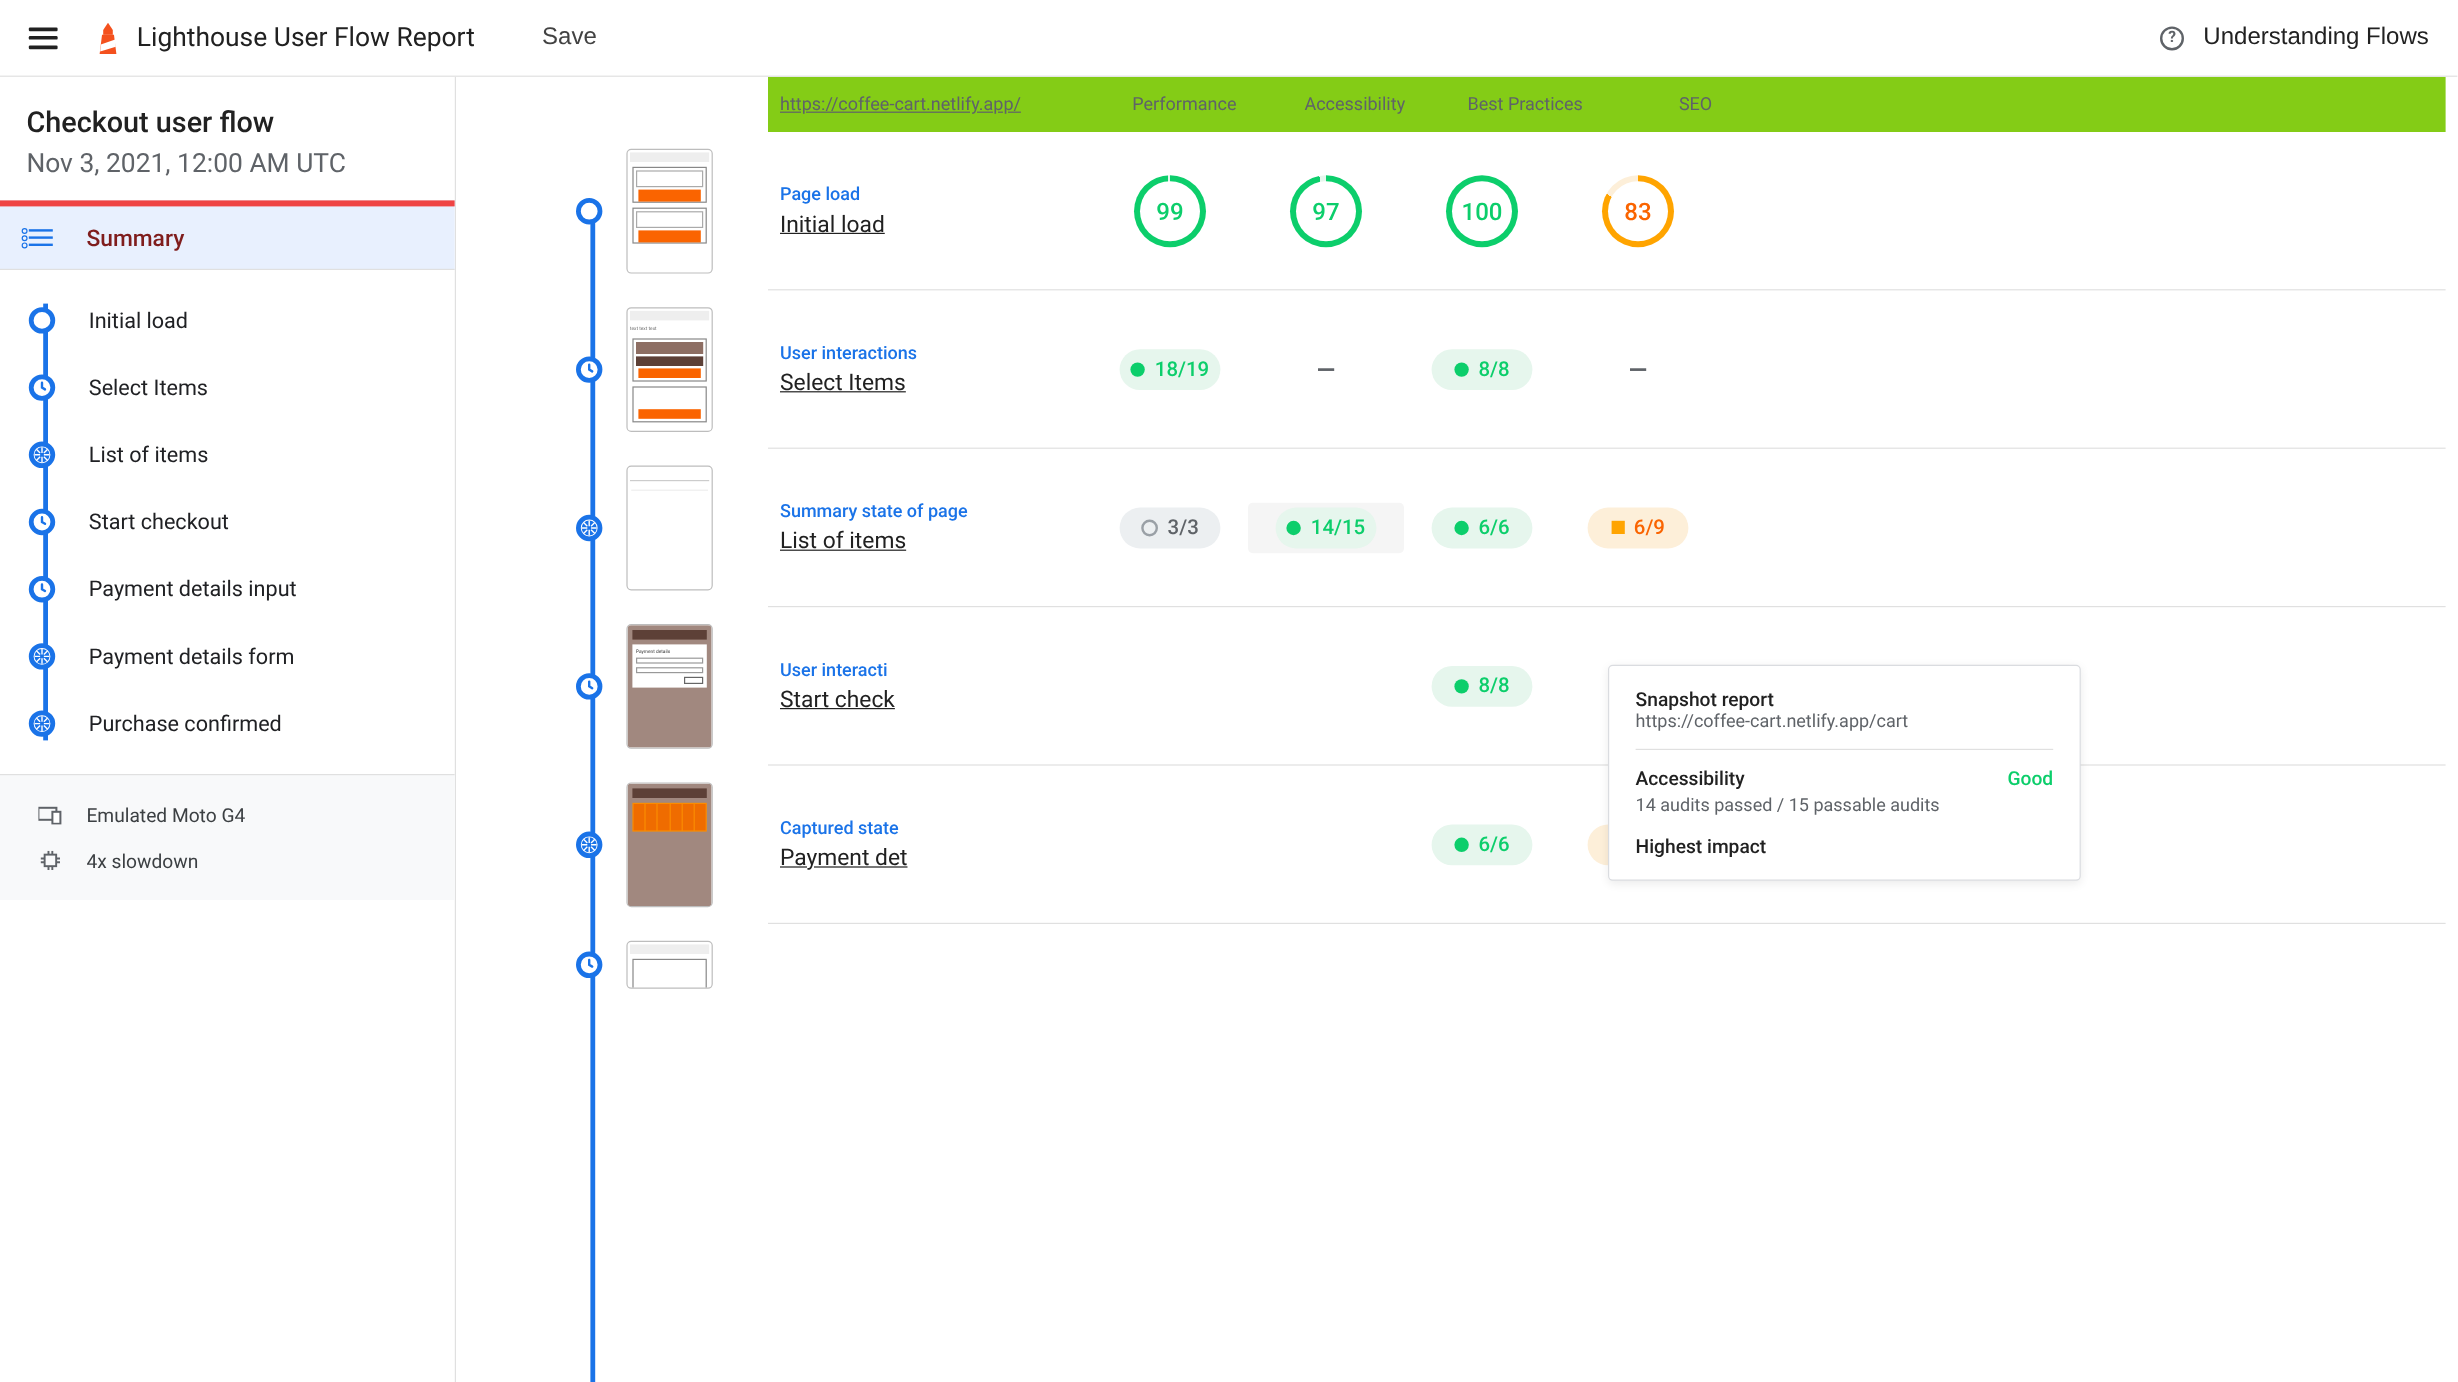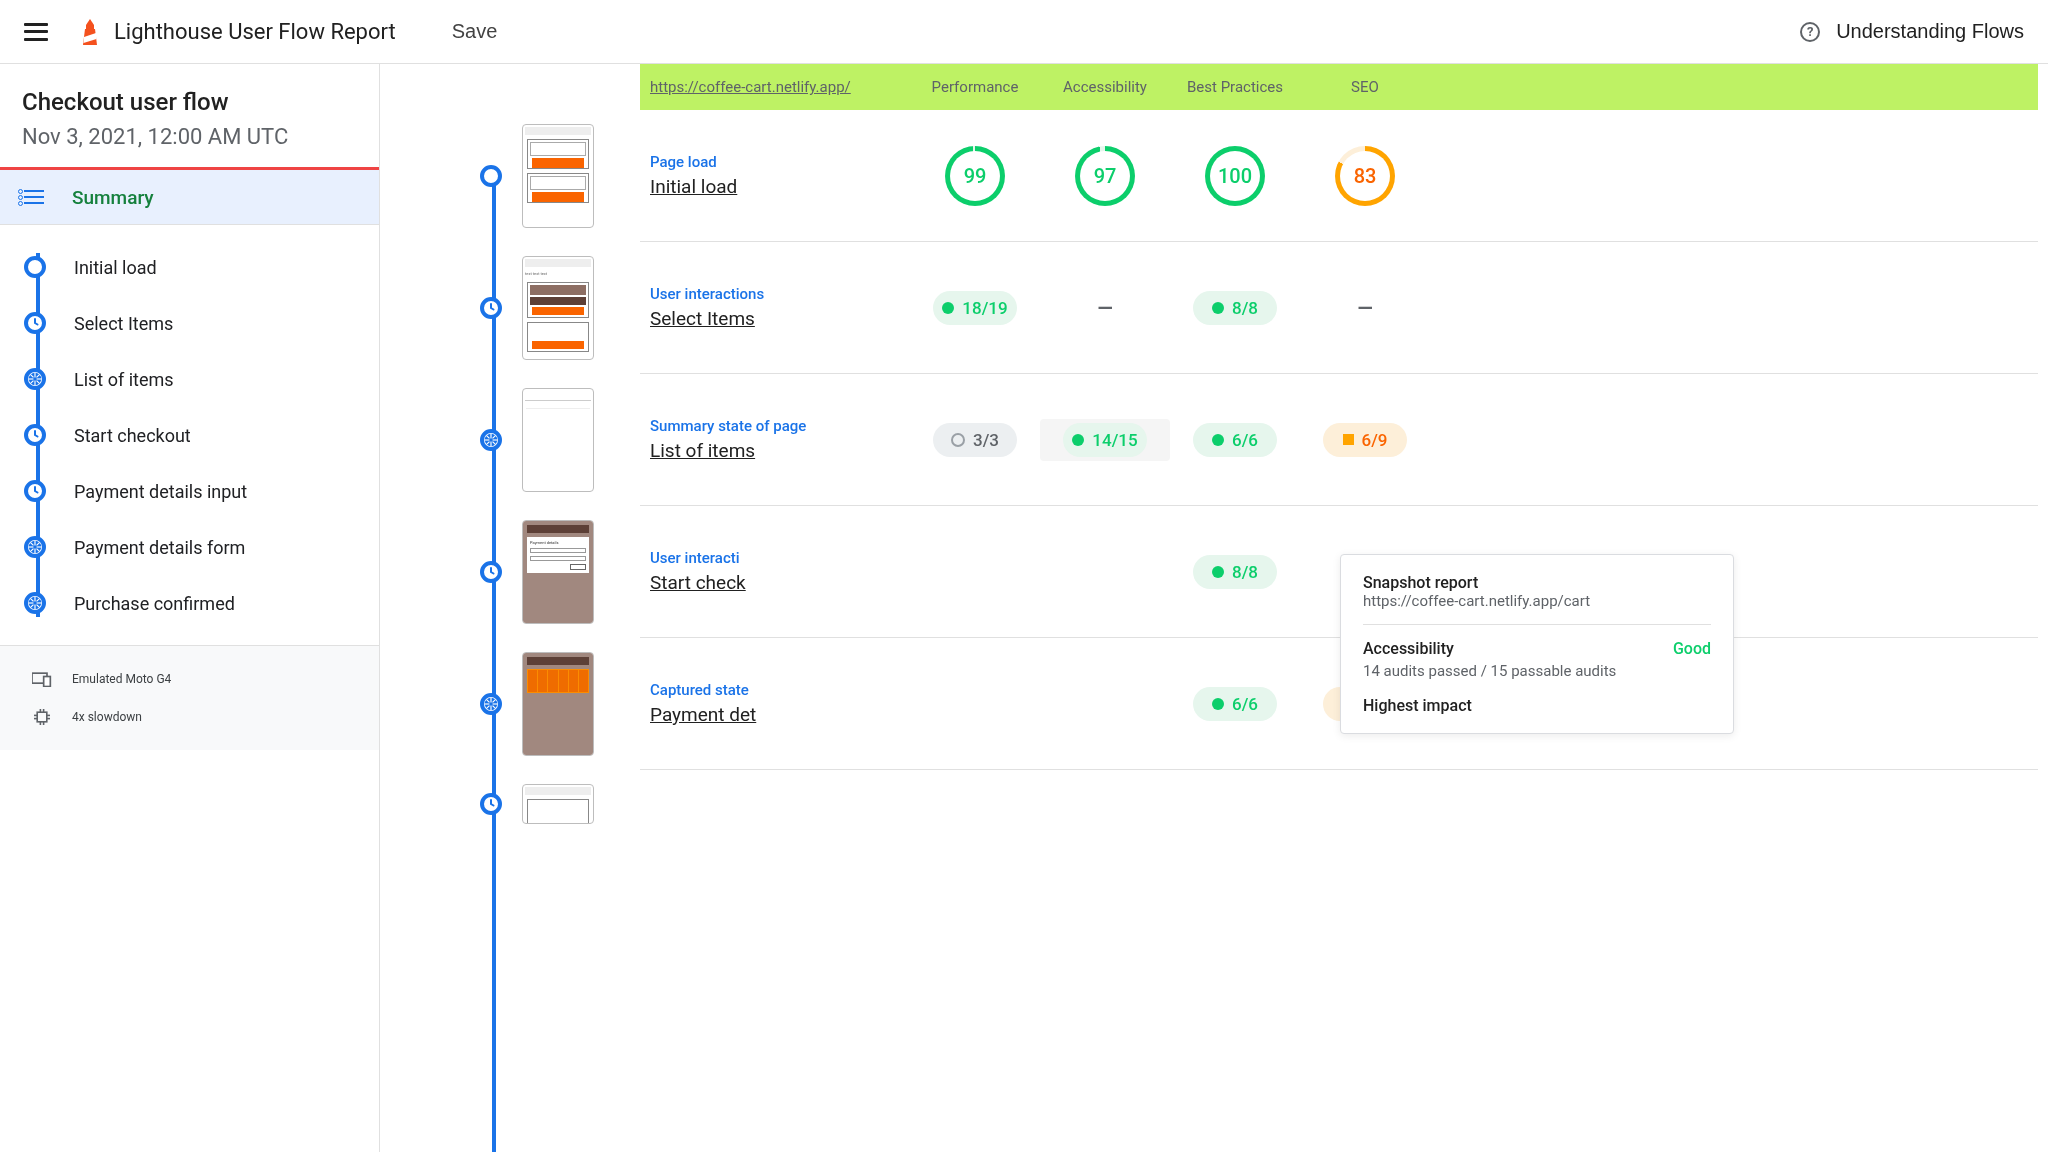--- a/index.html
+++ b/index.html
@@ -13,46 +13,46 @@
 .save-btn { margin-left: 56px; font-size: 20px; color: #424242; background: none; border: none; cursor: pointer; }
 .topbar-right { margin-left: auto; display: flex; align-items: center; gap: 16px; }
 .help-icon { width: 20px; height: 20px; border: 2px solid #5f6368; border-radius: 50%; display: flex; align-items: center; justify-content: center; font-size: 13px; font-weight: bold; color: #5f6368; }
 .understanding { font-size: 20px; color: #212121; background: none; border: none; cursor: pointer; }
 
 .layout { display: flex; height: calc(100vh - 64px); }
 .sidebar { width: 380px; border-right: 1px solid #e0e0e0; overflow-y: auto; }
 .sb-header { padding: 24px 22px 18px; }
 .sb-title { font-size: 24px; font-weight: 500; }
 .sb-date { font-size: 22px; color: #5f6368; margin-top: 8px; }
-.sb-summary { display: flex; align-items: center; height: 58px; padding: 0 24px; background: #e8f0fe; color: #15803d; font-size: 19px; font-weight: 500; cursor: pointer; border-top: 3px solid #ef4444; border-bottom: 1px solid #e0e0e0;}
+.sb-summary { display: flex; align-items: center; height: 58px; padding: 0 24px; background: #e8f0fe; color: #7f1d1d; font-size: 19px; font-weight: 500; cursor: pointer; border-top: 5px solid #ef4444; border-bottom: 1px solid #e0e0e0;}
 .sb-summary .list-ic { width: 20px; height: 14px; margin-right: 28px; display: flex; flex-direction: column; justify-content: space-between; }
 .sb-summary .list-ic span { height: 2px; background: #1a73e8; position: relative; }
 .sb-summary .list-ic span::before { content: ''; position: absolute; left: -6px; top: -1px; width: 3px; height: 3px; border: 1px solid #1a73e8; border-radius: 50%; }
 
 .sb-steps { padding: 14px 0; position: relative; }
 .sb-step { display: flex; align-items: center; height: 56px; padding-left: 24px; cursor: pointer; }
 .sb-steps::before { content: ''; position: absolute; left: 36px; top: 28px; bottom: 28px; width: 4px; background: #1a73e8; z-index: 0; }
 .step-node { width: 22px; height: 22px; border: 4px solid #1a73e8; border-radius: 50%; background: #fff; margin-right: 28px; position: relative; z-index: 1; display: flex; align-items: center; justify-content: center; }
 .step-node.clock svg { width: 14px; height: 14px; }
 .step-node.aperture svg { width: 18px; height: 18px; }
 .step-label { font-size: 18px; color: #202124; }
 
 .sb-footer { border-top: 1px solid #e0e0e0; background: #f8f9fa; padding: 14px 0; }
-.sb-foot-item { display: flex; align-items: center; height: 38px; padding: 0 32px; font-size: 12px; color: #3c4043; }
+.sb-foot-item { display: flex; align-items: center; height: 38px; padding: 0 32px; font-size: 16px; color: #3c4043; }
 .sb-foot-item .fi { width: 20px; height: 16px; margin-right: 20px; }
 
 .main { flex: 1; display: flex; overflow: hidden; }
 .timeline-col { width: 250px; padding: 60px 0 0 72px; position: relative; }
 .tl-line { position: absolute; left: 112px; top: 112px; bottom: 0; width: 4px; background: #1a73e8; }
 .tl-item { display: flex; align-items: center; margin-bottom: 28px; position: relative; }
 .tl-node { position: absolute; left: 28px; width: 22px; height: 22px; border: 4px solid #1a73e8; border-radius: 50%; background: #fff; display:flex; align-items:center; justify-content:center; z-index:2;}
 .thumb { width: 72px; height: 104px; border: 1px solid #bdbdbd; border-radius: 4px; background: #fff; margin-left: 70px; overflow: hidden; }
 
 .report-col { flex: 1; padding: 0 10px; overflow-y: auto; position: relative; }
-.col-headers { display: grid; grid-template-columns: 260px repeat(4, 130px); gap: 0; height: 46px; align-items: center; background: #bef264; padding-left: 10px; position: sticky; top: 0; z-index: 5;}
+.col-headers { display: grid; grid-template-columns: 260px repeat(4, 130px); gap: 12px; height: 46px; align-items: center; background: #84cc16; padding-left: 10px; position: sticky; top: 0; z-index: 5;}
 .col-url { font-size: 15px; text-decoration: underline; color: #5f6368; }
 .col-h { font-size: 15px; color: #5f6368; text-align: center; }
 
 .rep-row { display: grid; grid-template-columns: 260px repeat(4, 130px); align-items: center; height: 132px; border-bottom: 1px solid #e0e0e0; padding-left: 10px;}
 .rep-label-type { font-size: 15px; color: #1a73e8; font-weight: 500; }
 .rep-label-name { font-size: 19px; text-decoration: underline; color: #212121; margin-top: 4px; cursor: pointer; }
 
 .gauge { width: 60px; height: 60px; border-radius: 50%; display: flex; align-items: center; justify-content: center; font-size: 20px; font-weight: 500; margin: 0 auto; position: relative; }
 .gauge.green { color: #0cce6b; background: conic-gradient(#0cce6b var(--p), #e6f6ed 0); }
 .gauge.orange { color: #fa6400; background: conic-gradient(#ffa400 var(--p), #fdefd9 0); }

